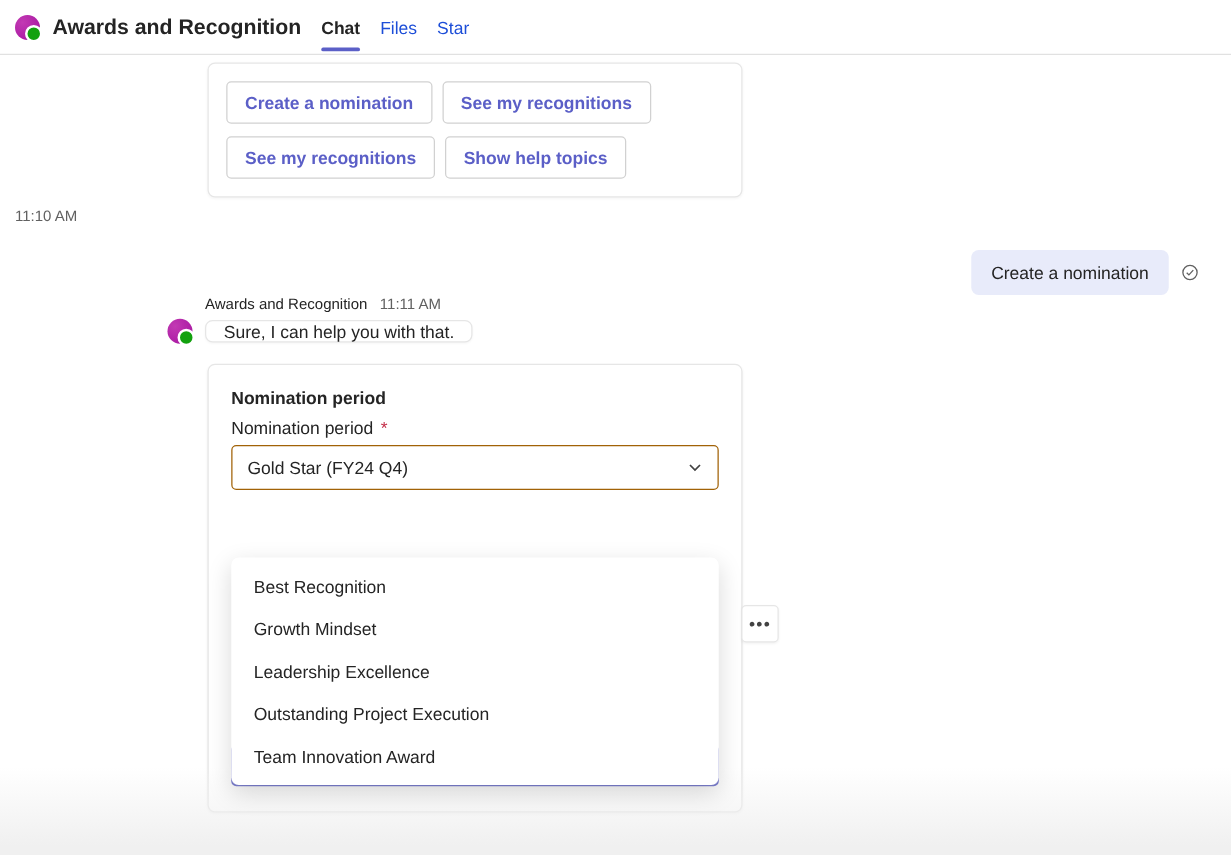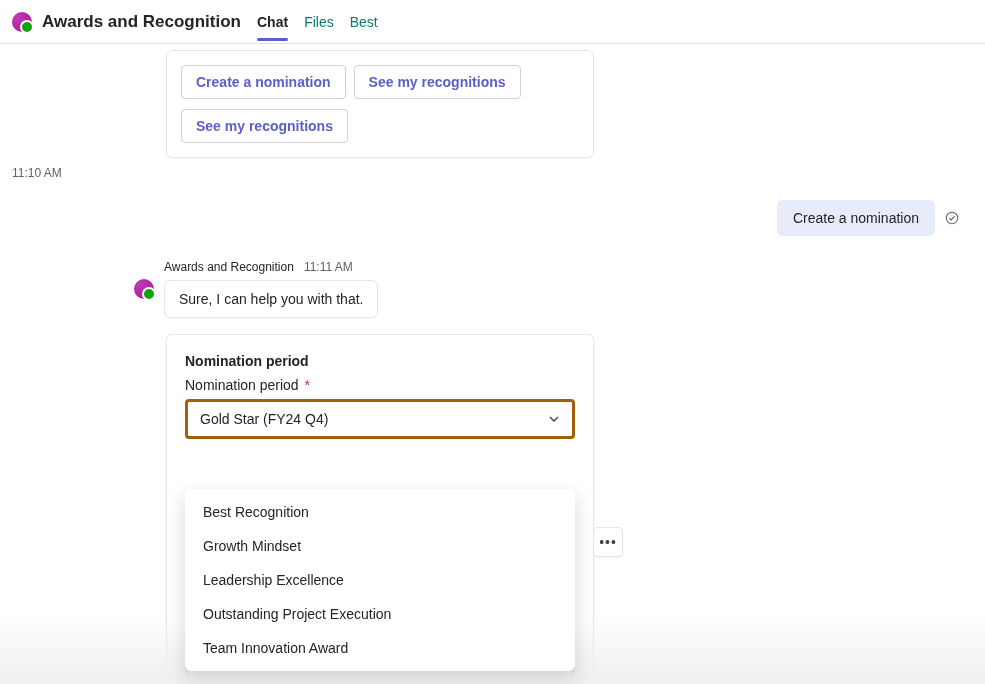--- a/index.html
+++ b/index.html
@@ -44,21 +44,21 @@
       font-size: 17px;
       color: #242424;
       margin-right: 6px;
     }
     .tabs {
       display: flex;
       gap: 16px;
     }
     .tab {
       font-size: 14px;
-      color: #0f766e;
+      color: #1d4ed8;
       padding: 10px 0;
       cursor: pointer;
       position: relative;
     }
     .tab.active {
       font-weight: 600;
       color: #242424;
     }
     .tab.active::after {
       content: '';
@@ -130,36 +130,35 @@
       font-size: 14px;
     }
     .delivered-icon {
       width: 14px;
       height: 14px;
       color: #616161;
       flex-shrink: 0;
     }
     .bot-row {
       display: flex;
-      align-items: center;
+      align-items: flex-end;
       gap: 10px;
-      margin-top: 24px;
       margin-left: 122px;
     }
     .bot-meta {
       font-size: 12px;
       color: #616161;
       margin-bottom: 6px;
     }
     .bot-meta .name { color: #242424; }
     .bot-bubble {
       background: #fff;
       border: 1px solid #e6e6e6;
       border-radius: 6px;
-      padding: 10px 14px;
+      padding: 0 14px;
       font-size: 14px;
       display: inline-block;
       box-shadow: 0 1px 2px rgba(0,0,0,0.04);
     }
     .card {
       background: #fff;
       border: 1px solid #e6e6e6;
       border-radius: 6px;
       margin-top: 16px;
       padding: 18px 18px 20px 18px;
@@ -181,21 +180,21 @@
       color: #242424;
       margin-bottom: 12px;
     }
     .field-label {
       font-size: 14px;
       color: #242424;
       margin-bottom: 6px;
     }
     .field-label .req { color: #c4314b; margin-left: 2px; }
     .select-box {
-      border: 3px solid #a16207;
+      border: 1px solid #a16207;
       border-radius: 4px;
       padding: 9px 12px;
       font-size: 14px;
       display: flex;
       justify-content: space-between;
       align-items: center;
       cursor: pointer;
       background: #fff;
     }
     .select-box.focused {
@@ -265,35 +264,36 @@
   </style>
 </head>
 <body>
 
 <div class="header">
   <div class="avatar"></div>
   <div class="app-title">Awards and Recognition</div>
   <div class="tabs">
     <div class="tab active">Chat</div>
     <div class="tab">Files</div>
-    <div class="tab">Best</div>
+    <div class="tab">Star</div>
   </div>
 </div>
 
 <div class="chat-area">
 
   <div class="bot-message-block">
     <div class="card-container">
       <div class="quick-block">
         <div class="btn-row">
           <button class="quick-btn">Create a nomination</button>
           <button class="quick-btn">See my recognitions</button>
         </div>
         <div class="btn-row">
           <button class="quick-btn">See my recognitions</button>
+          <button class="quick-btn">Show help topics</button>
         </div>
       </div>
     </div>
   </div>
 
   <div>
     <div class="user-meta">11:10 AM</div>
     <div class="user-row">
       <div class="user-bubble">Create a nomination</div>
       <svg class="delivered-icon" viewBox="0 0 16 16" fill="none" stroke="currentColor" stroke-width="1.2">

